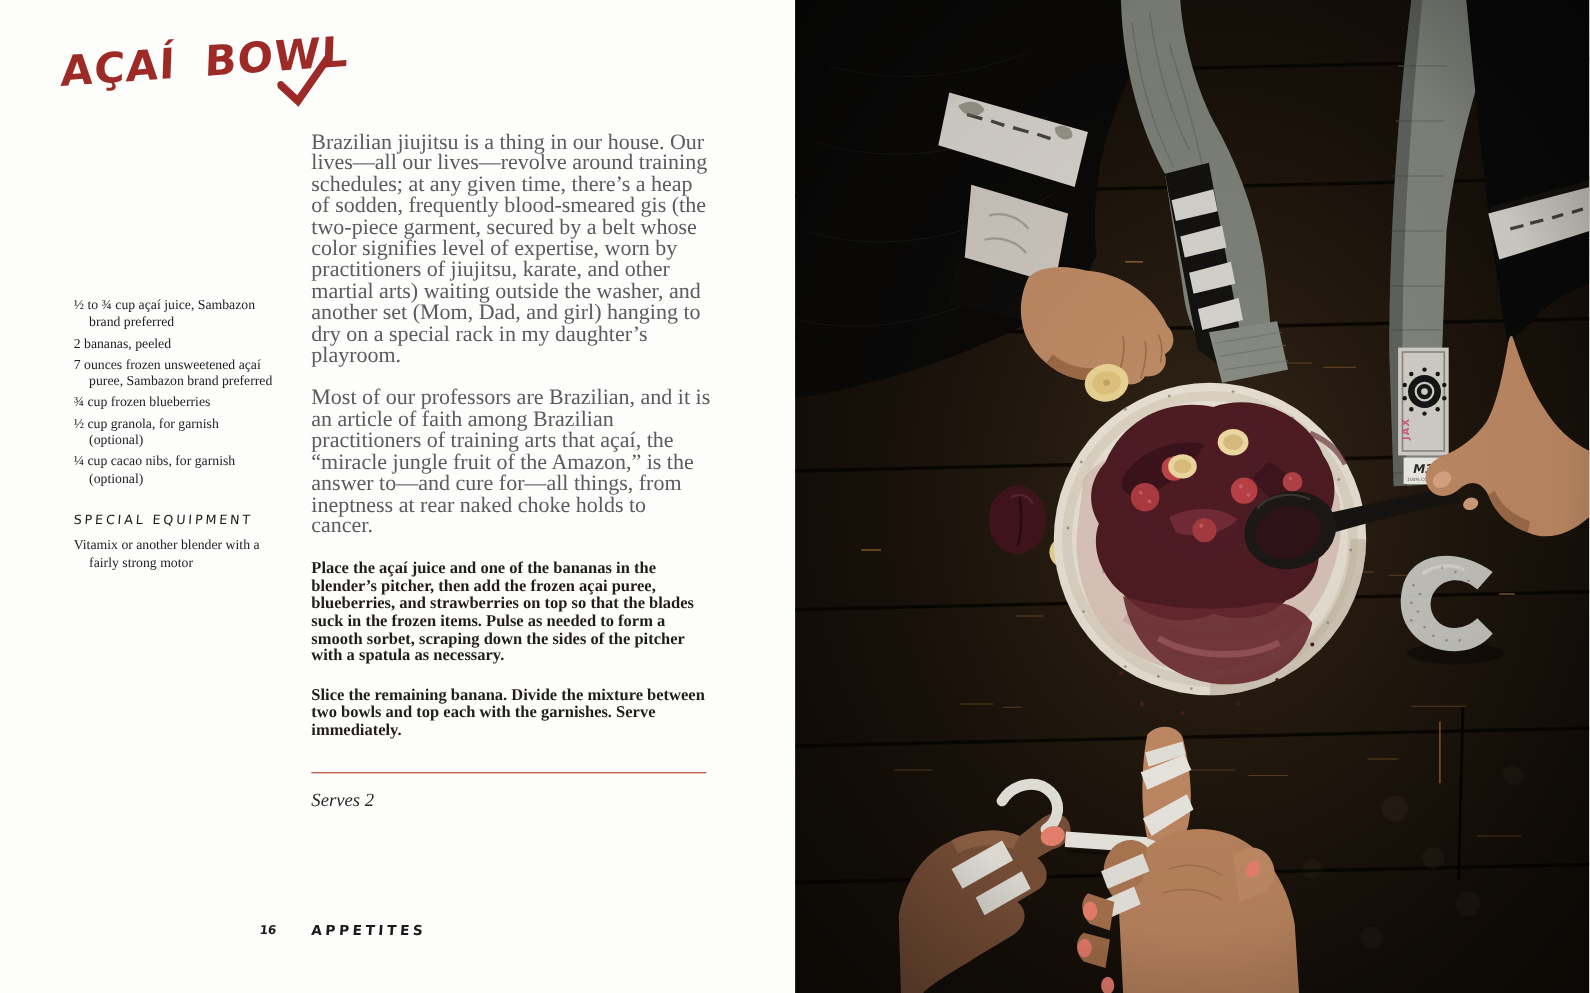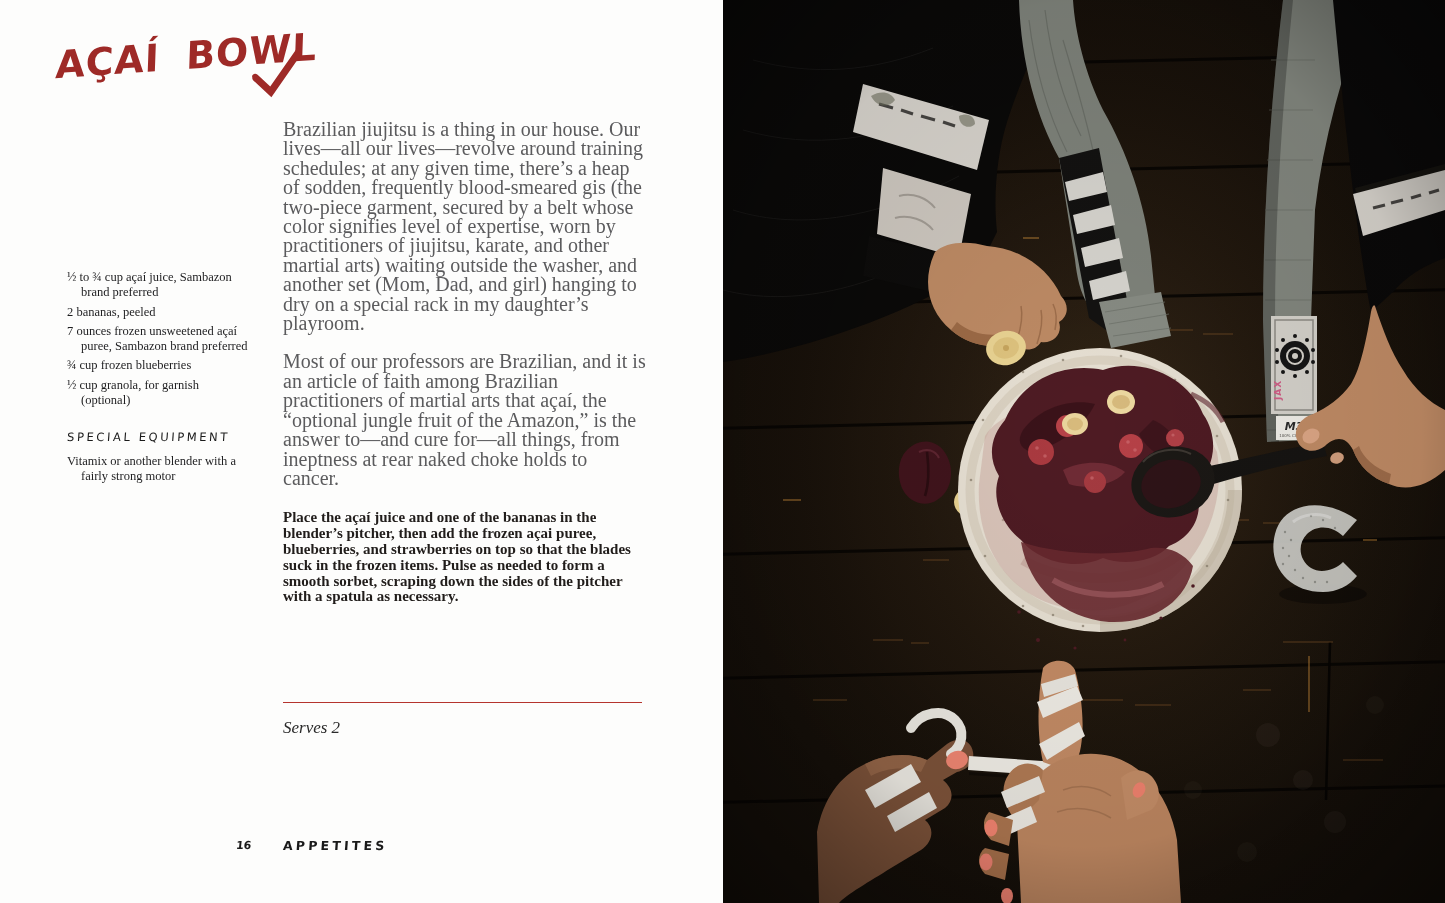--- a/index.html
+++ b/index.html
@@ -51,34 +51,36 @@
       <path d="M3,25 L17,41 L49,4" fill="none" stroke="#9e2a27" stroke-width="7" stroke-linecap="round"></path>
     </svg>
 
     <div class="ingredients-col">
       <div>
           <p class="ingredient-item">½ to ¾ cup açaí juice, Sambazon brand preferred</p>
           <p class="ingredient-item">2 bananas, peeled</p>
           <p class="ingredient-item">7 ounces frozen unsweetened açaí puree, Sambazon brand preferred</p>
           <p class="ingredient-item">¾ cup frozen blueberries</p>
           <p class="ingredient-item">½ cup granola, for garnish (optional)</p>
+          <p class="ingredient-item">¼ cup cacao nibs, for garnish (optional)</p>
         </div>
       <div class="equip-heading">SPECIAL EQUIPMENT</div>
       <div>
           <p class="equip-item">Vitamix or another blender with a fairly strong motor</p>
         </div>
     </div>
 
     <div class="body-col">
       <div>
           <p class="intro-p">Brazilian jiujitsu is a thing in our house. Our lives—all our lives—revolve around training schedules; at any given time, there’s a heap of sodden, frequently blood-smeared gis (the two-piece garment, secured by a belt whose color signifies level of expertise, worn by practitioners of jiujitsu, karate, and other martial arts) waiting outside the washer, and another set (Mom, Dad, and girl) hanging to dry on a special rack in my daughter’s playroom.</p>
-          <p class="intro-p">Most of our professors are Brazilian, and it is an article of faith among Brazilian practitioners of martial arts that açaí, the “optional jungle fruit of the Amazon,” is the answer to—and cure for—all things, from ineptness at rear naked choke holds to cancer.</p>
+          <p class="intro-p">Most of our professors are Brazilian, and it is an article of faith among Brazilian practitioners of training arts that açaí, the “miracle jungle fruit of the Amazon,” is the answer to—and cure for—all things, from ineptness at rear naked choke holds to cancer.</p>
         </div>
       <div class="instructions">
           <p class="instr-p">Place the açaí juice and one of the bananas in the blender’s pitcher, then add the frozen açai puree, blueberries, and strawberries on top so that the blades suck in the frozen items. Pulse as needed to form a smooth sorbet, scraping down the sides of the pitcher with a spatula as necessary.</p>
+          <p class="instr-p">Slice the remaining banana. Divide the mixture between two bowls and top each with the garnishes. Serve immediately.</p>
         </div>
     </div>
 
     <div class="serves-rule"></div>
     <div class="serves-note">Serves 2</div>
 
     <div class="footer-page-num">16</div>
     <div class="footer-section">APPETITES</div>
   </div>
 

